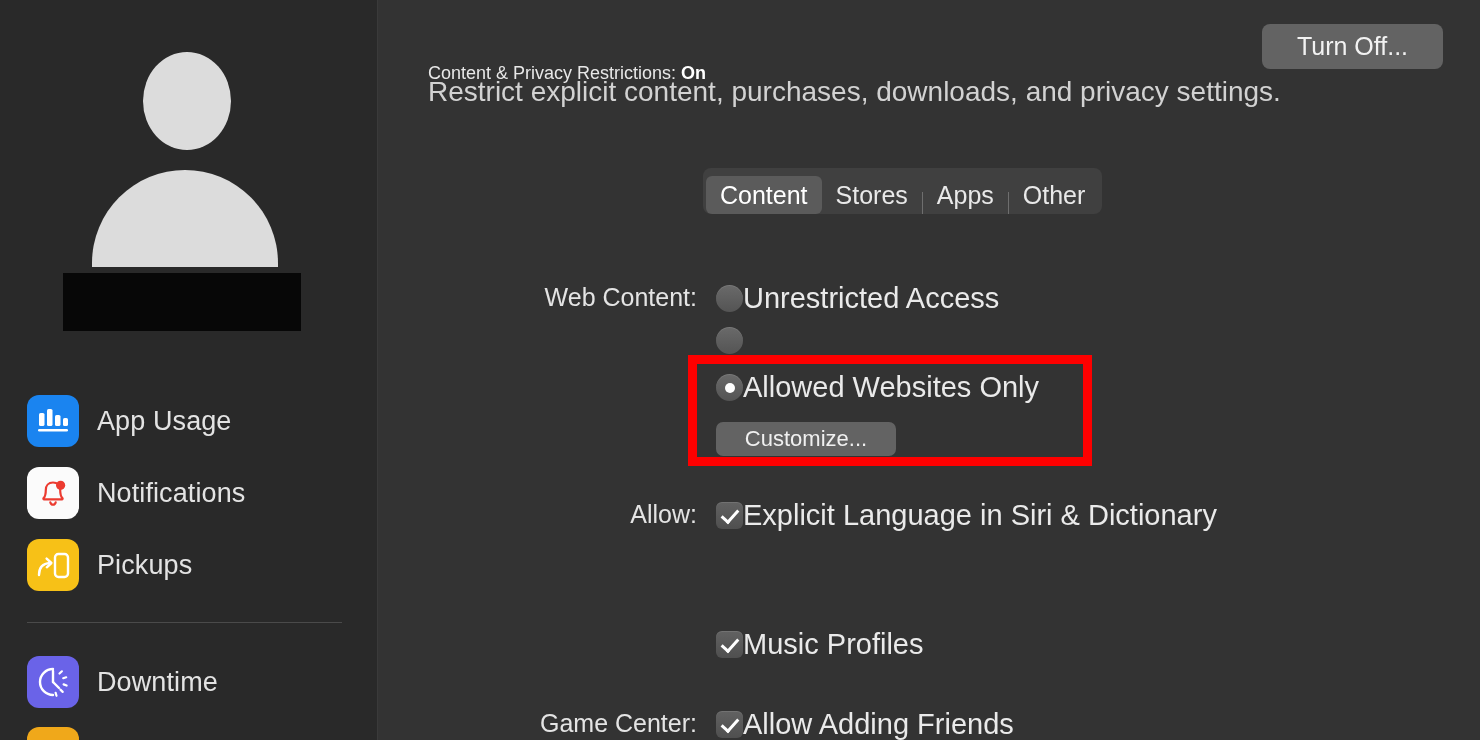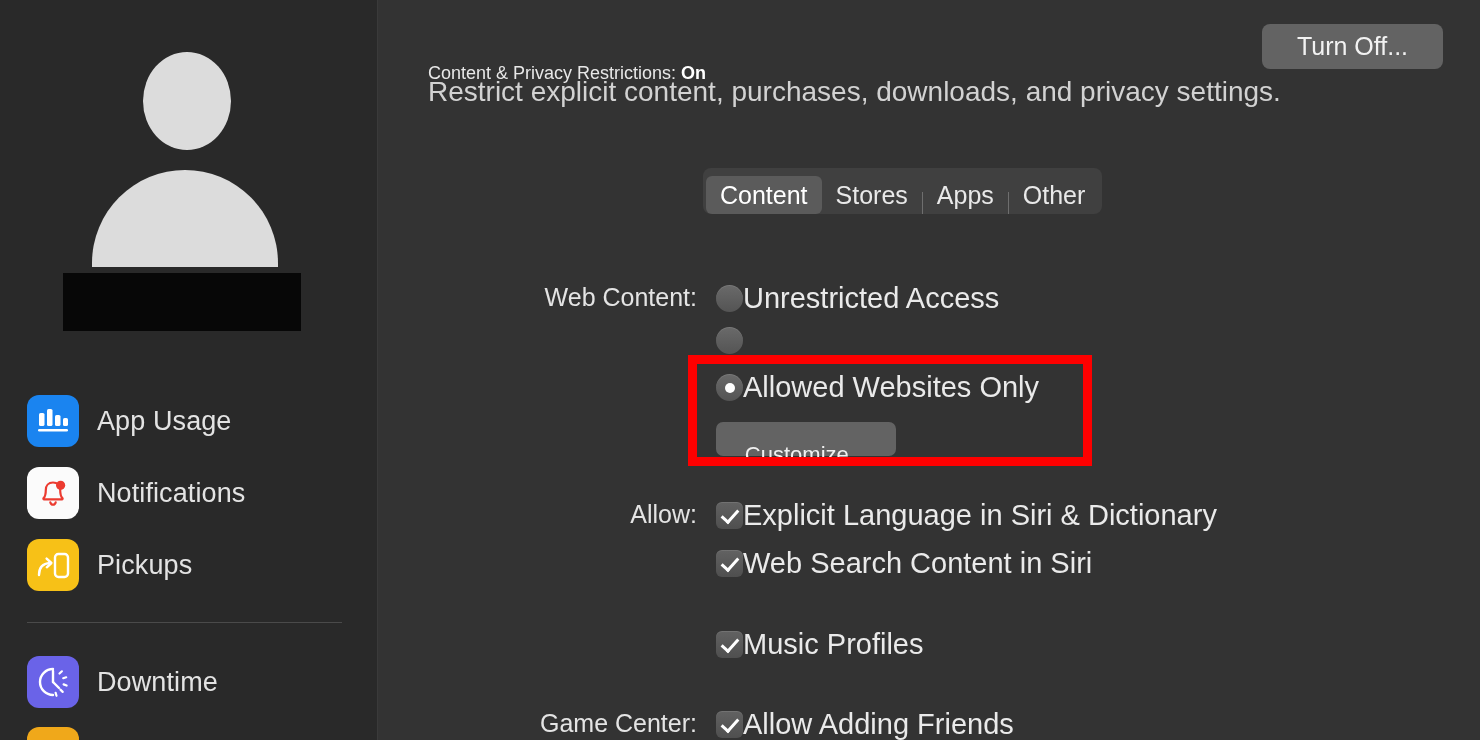--- a/index.html
+++ b/index.html
@@ -249,21 +249,21 @@
     left: 337px;
     top: 422px;
     width: 180px;
     height: 34px;
     border-radius: 7px;
     background: #636363;
     color: #f0f0f0;
     font-size: 22px;
     font-family: "Liberation Sans", sans-serif;
     border: none;
-    padding: 16px;
+    padding: 0;
     cursor: pointer;
     line-height: 34px;
     text-align: center;
   }
 
   
   .annot-box {
     position: absolute;
     left: 309px;
     top: 355px;
@@ -389,24 +389,20 @@
 
     <div class="annot-box"></div>
 
     <div class="row-label" style="left:10px; top:500px; width:308px;">Allow:</div>
 
     <div class="check-row" style="left:337px; top:499px;">
       <div class="checkbox on"></div>
       <div class="opt-label">Explicit Language in Siri &amp; Dictionary</div>
     </div>
 
-    <div class="check-row" style="left:337px; top:547px;">
-      <div class="checkbox on"></div>
-      <div class="opt-label">Web Search Content in Siri</div>
-    </div>
 
     <div class="check-row" style="left:337px; top:628px;">
       <div class="checkbox on"></div>
       <div class="opt-label">Music Profiles</div>
     </div>
 
     <div class="row-label" style="left:10px; top:709px; width:308px;">Game Center:</div>
 
     <div class="check-row" style="left:337px; top:708px;">
       <div class="checkbox on"></div>

